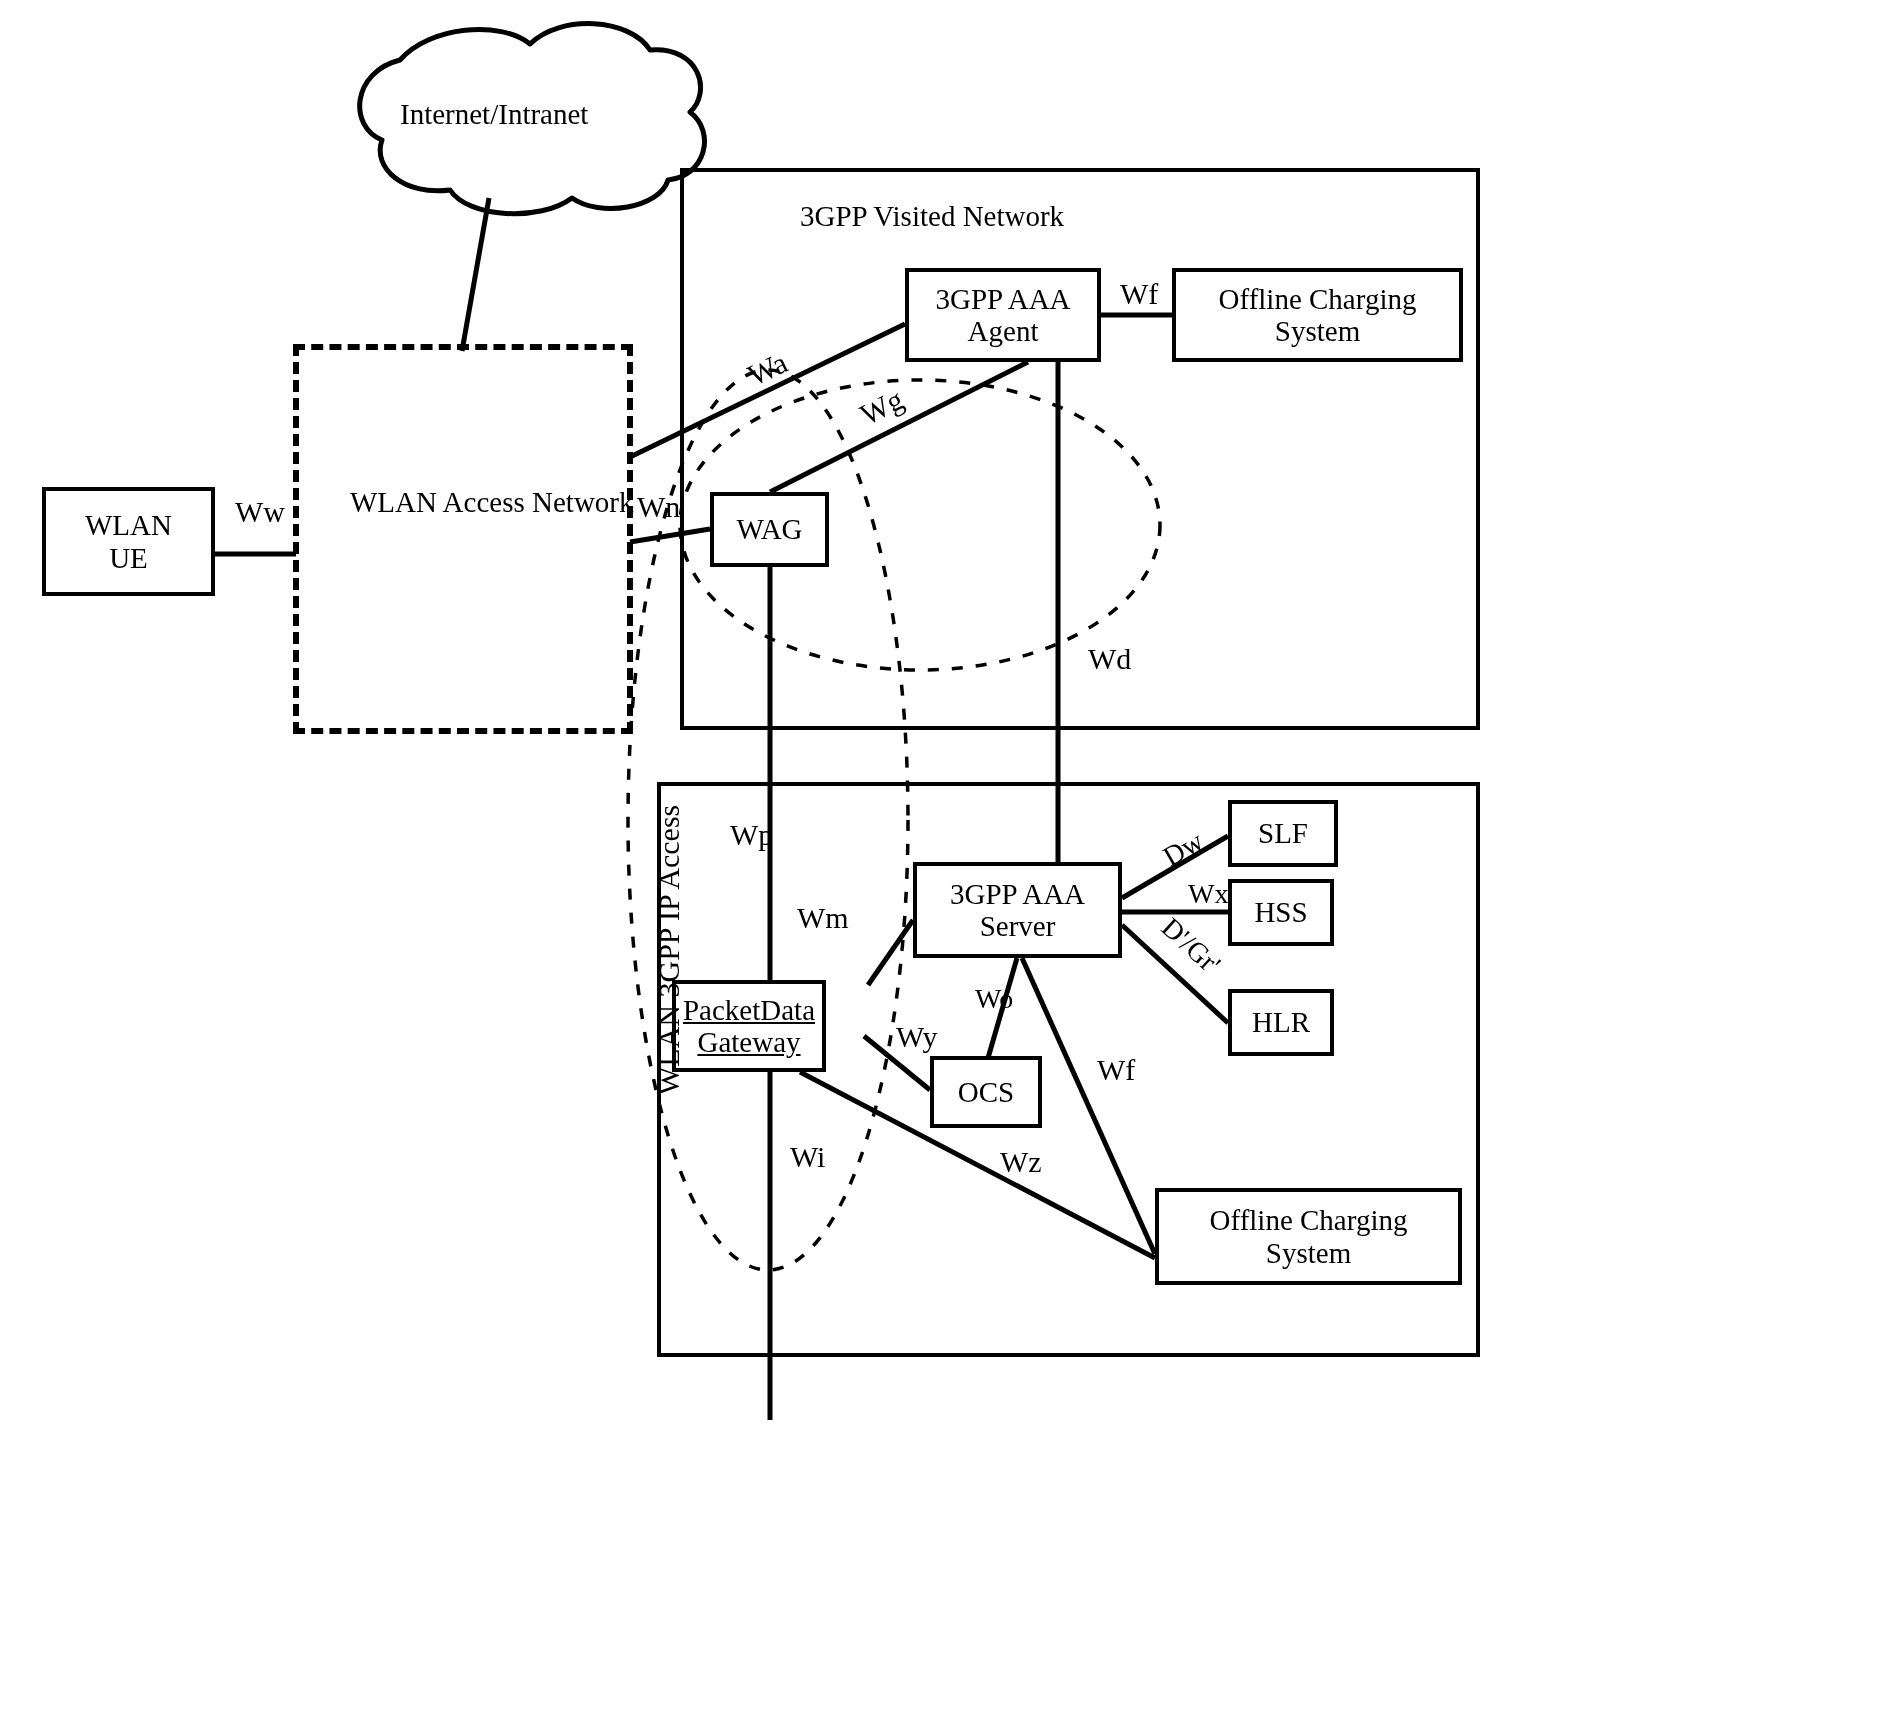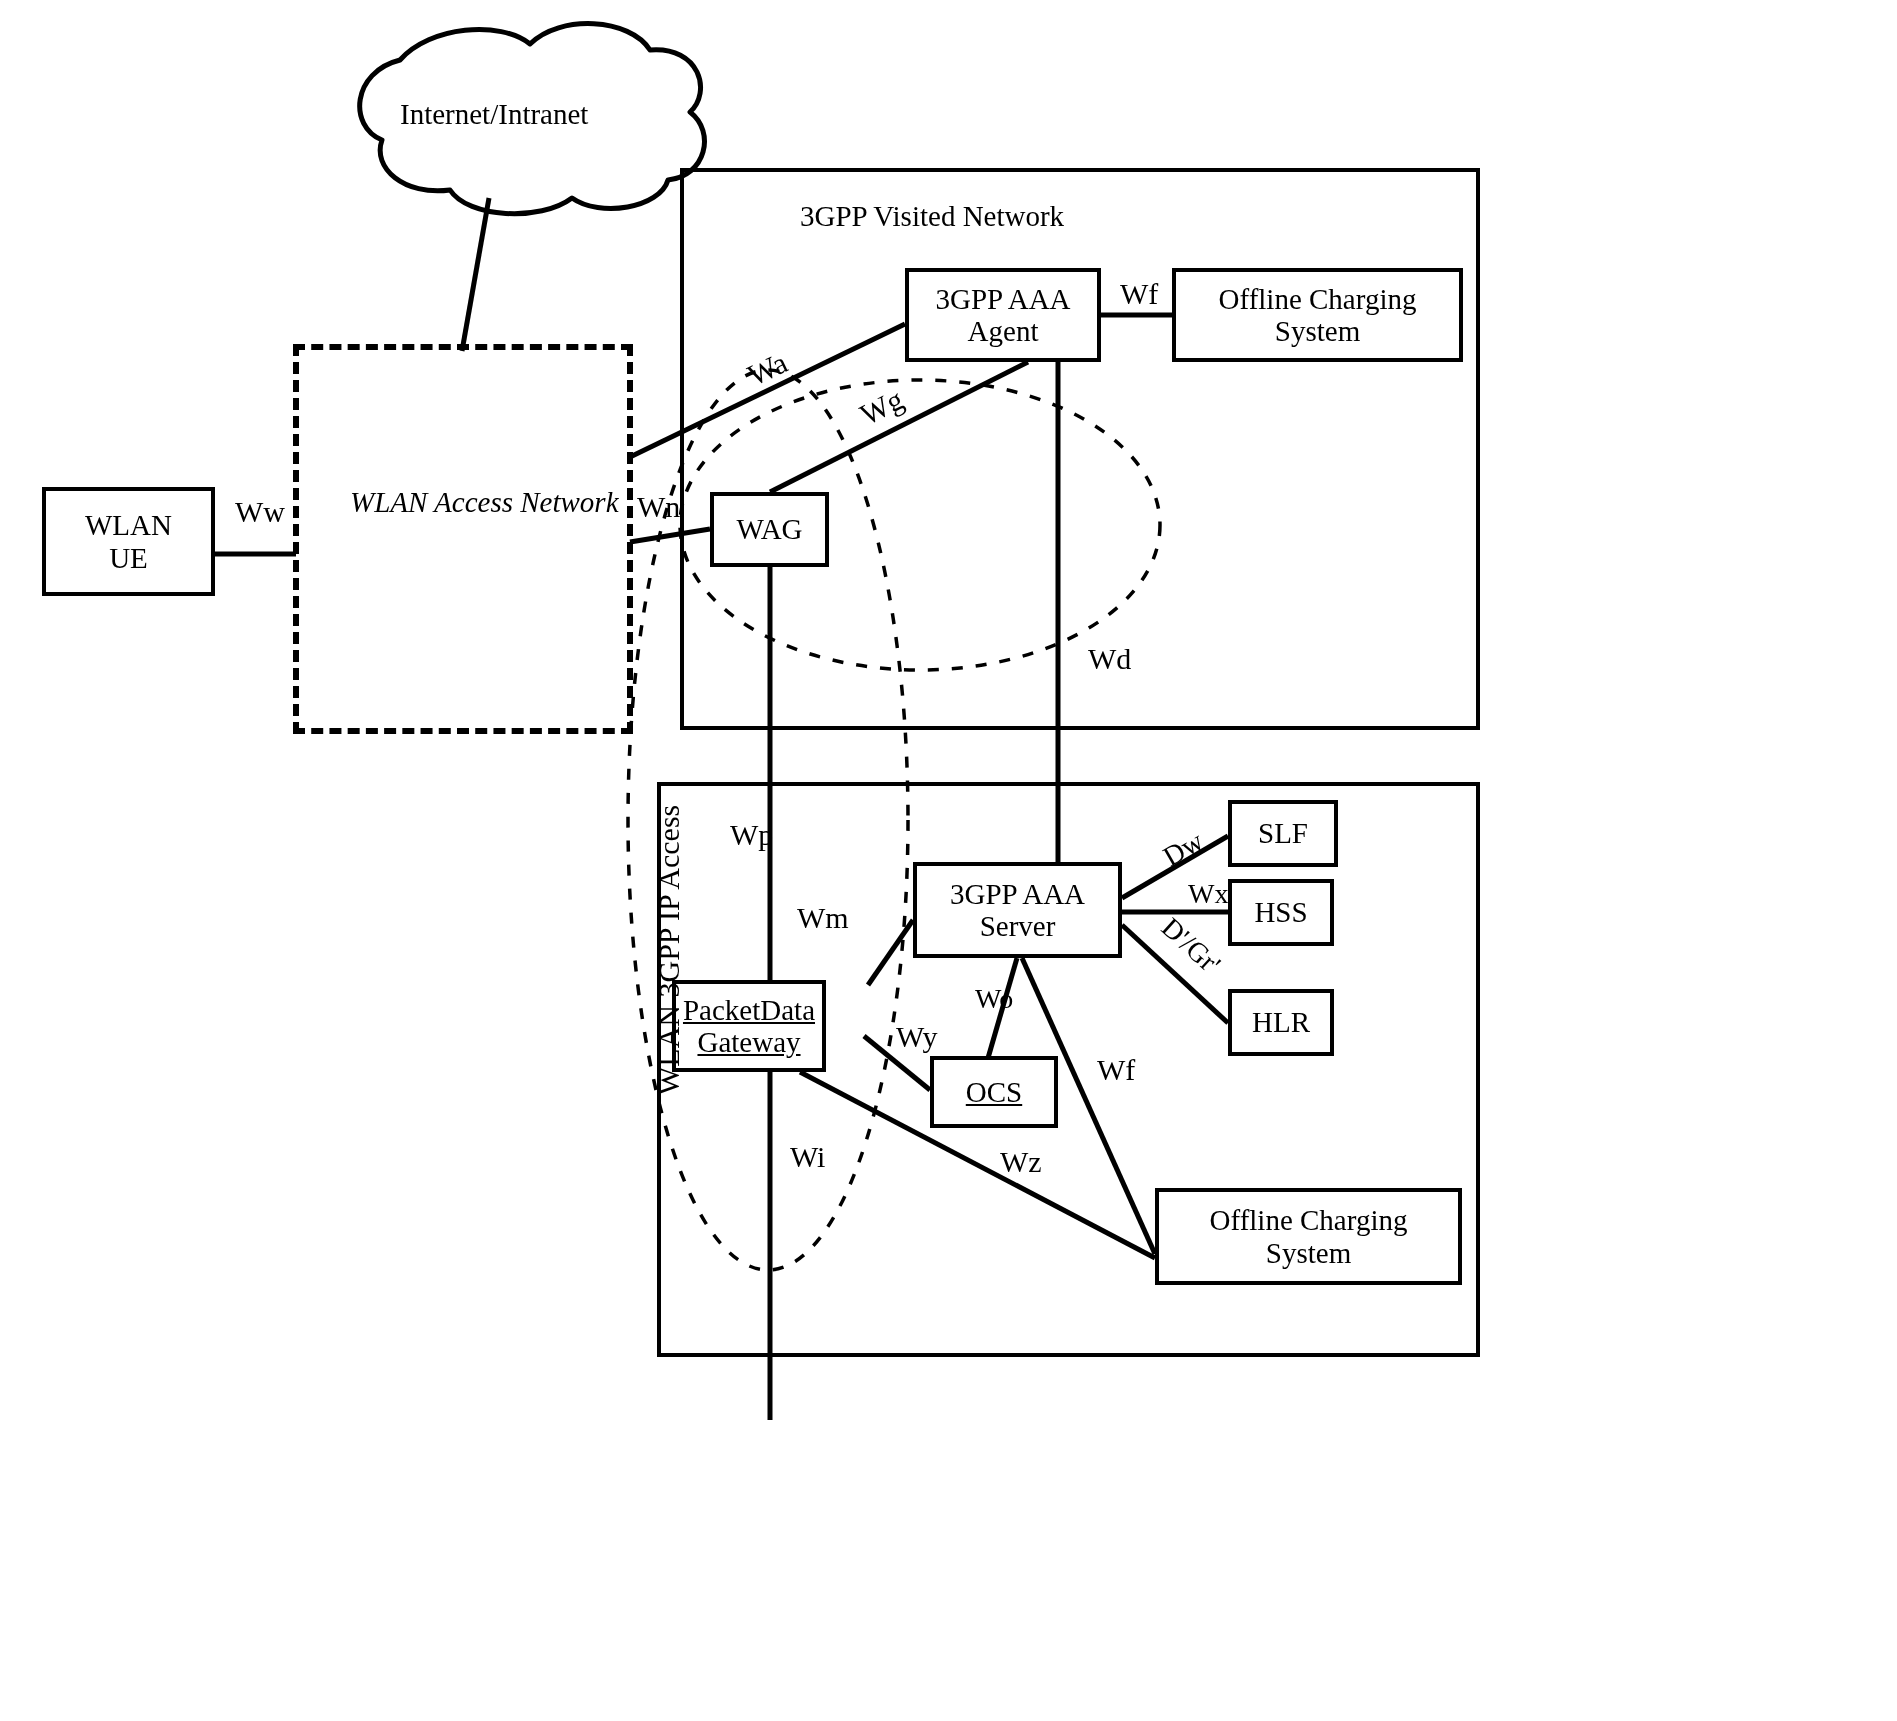--- a/index.html
+++ b/index.html
@@ -143,21 +143,21 @@
 
     <ellipse cx="920" cy="525" rx="240" ry="145" fill="none" stroke="#000000" stroke-width="3.5" stroke-dasharray="11 13"></ellipse>
 
   </svg>
 
   <div class="cloud-label f44" style="left:400px; top:98px;">Internet/Intranet</div>
 
   <div class="region-title f44" style="left:800px; top:200px;text-align:center;">3GPP Visited Network</div>
 
 
-  <div class="region-title f44" style="left:350px; top:485px; width:230px; text-align:center; line-height:1.2;font-style:italic;">
+  <div class="region-title f44" style="left:350px; top:485px; width:230px; text-align:center; line-height:1.2;">
     <span>WLAN Access</span>
     <span>Network</span>
   </div>
 
   <div class="vert-label f30" style="left:652px; top:1095px; transform: rotate(-90deg);">WLAN 3GPP IP Access</div>
 
   <div class="node-box f44" style="left:42px; top:487px; width:173px; height:109px;">
     <span>WLAN</span>
     <span>UE</span>
   </div>
@@ -191,21 +191,21 @@
 
   <div class="node-box f44" style="left:1228px; top:989px; width:106px; height:67px;">
     <span>HLR</span>
   </div>
 
   <div class="node-box f44" style="left:672px; top:980px; width:154px; height:92px;text-decoration:underline;">
     <span>PacketData</span>
     <span>Gateway</span>
   </div>
 
-  <div class="node-box f44" style="left:930px; top:1056px; width:128px; height:72px;text-decoration:underline;">
+  <div class="node-box f44" style="left:930px; top:1056px; width:112px; height:72px;">
     <span>OCS</span>
   </div>
 
   <div class="node-box f44" style="left:1155px; top:1188px; width:307px; height:97px;">
     <span>Offline Charging</span>
     <span>System</span>
   </div>
 
   <div class="edge-label f30" style="left:235px; top:495px;">Ww</div>
 

